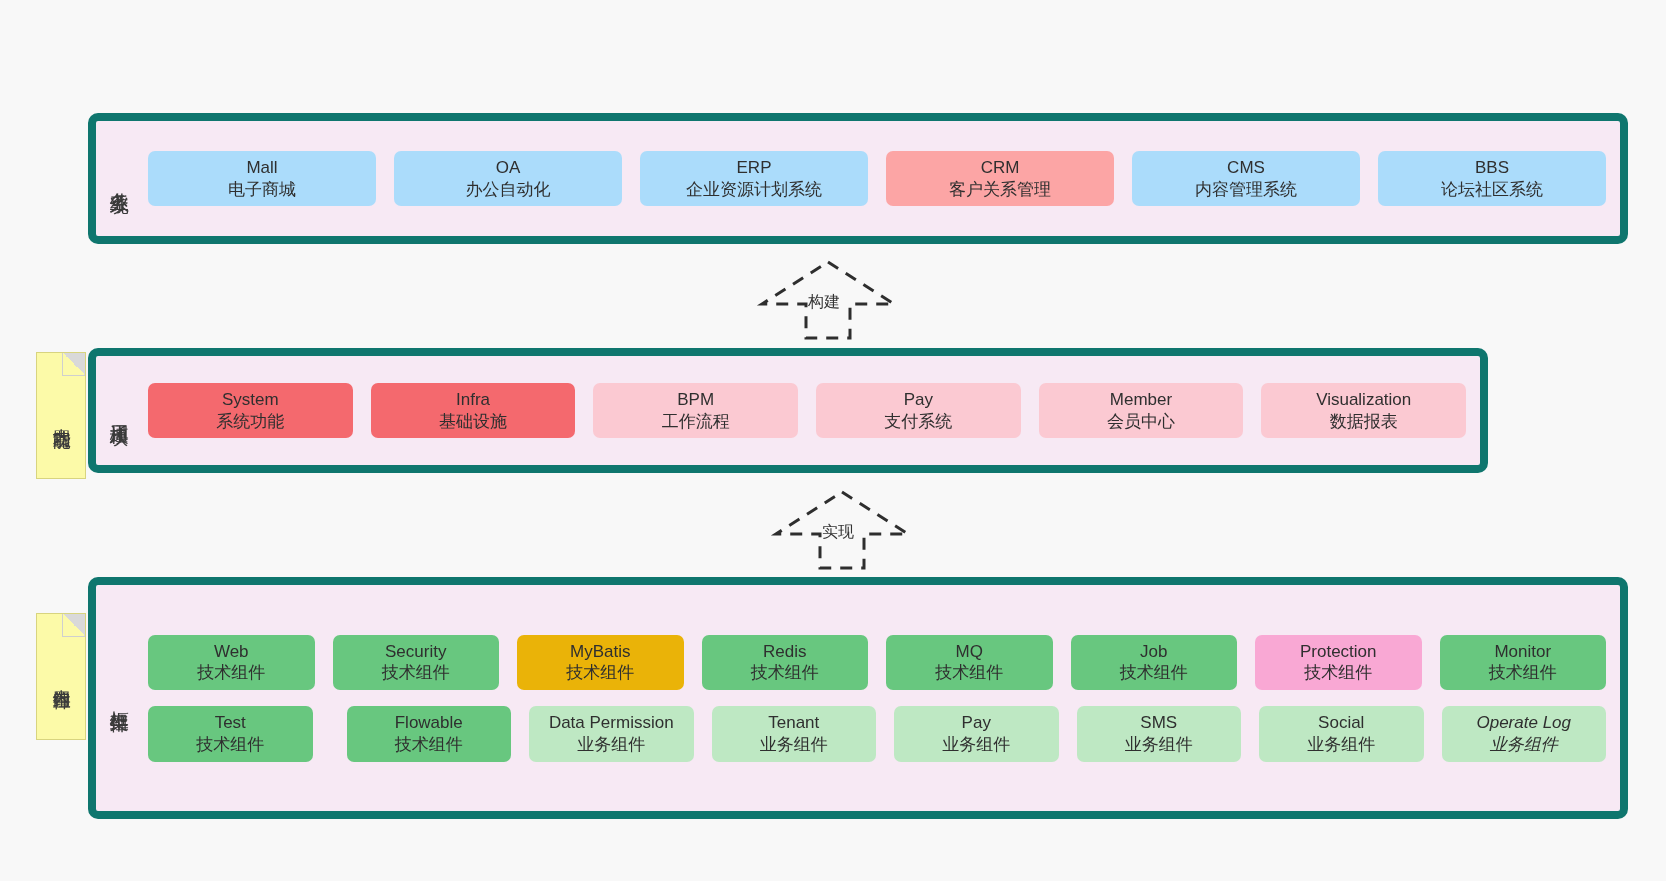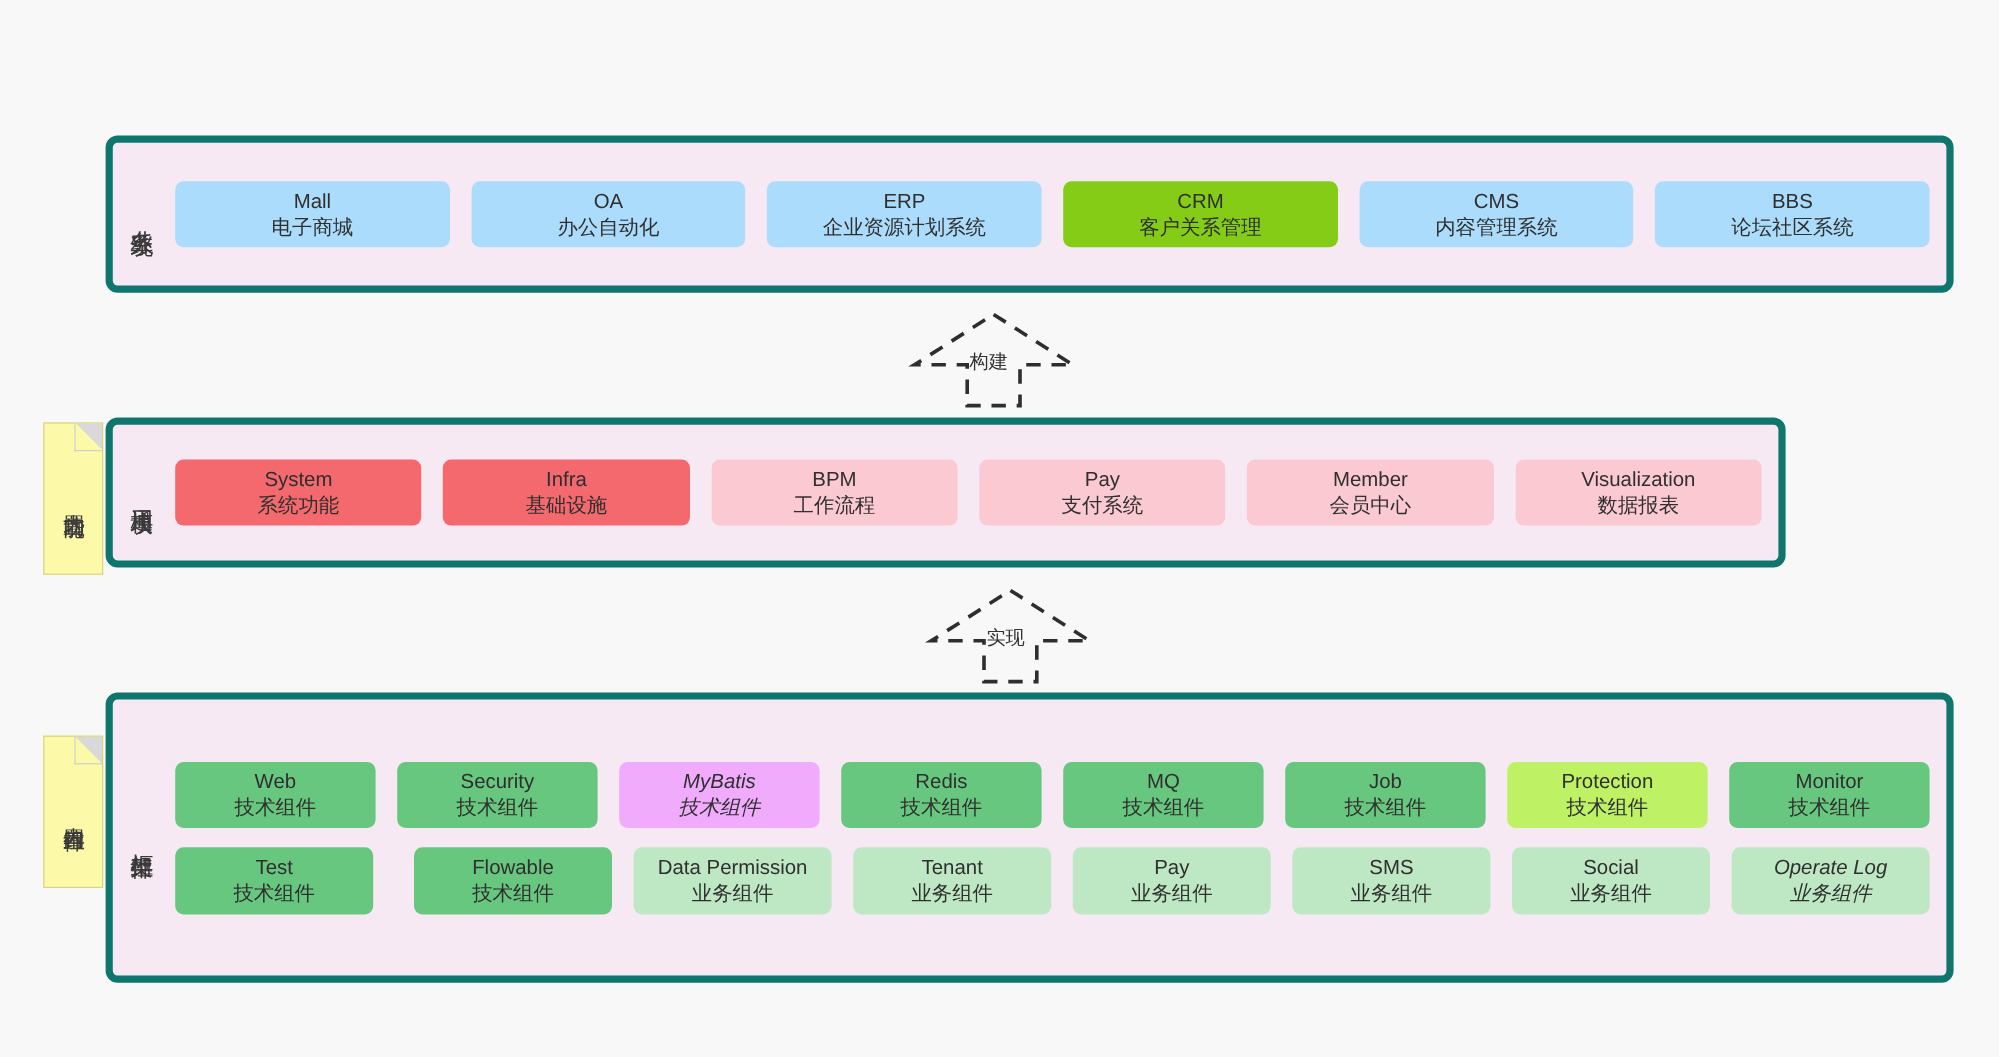--- a/index.html
+++ b/index.html
@@ -10,21 +10,21 @@
     color:#333333;
     overflow:hidden;
     position:relative;
   }
   .canvas{position:absolute;inset:0;}
 
   
   .layer{
     position:absolute;
     background:#F7E9F4;
-    border:6px solid #0f766e;
+    border:8px solid #0f766e;
     border-radius:10px;
     box-sizing:border-box;
     display:flex;
     align-items:stretch;
   }
   .layer-title{
     width:46px;
     flex:0 0 46px;
     display:flex;
     align-items:center;
@@ -124,21 +124,21 @@
           <span class="cn">电子商城</span>
         </div>
         <div class="cell" style="background:#ABDCFB;">
           <span class="en">OA</span>
           <span class="cn">办公自动化</span>
         </div>
         <div class="cell" style="background:#ABDCFB;">
           <span class="en">ERP</span>
           <span class="cn">企业资源计划系统</span>
         </div>
-        <div class="cell" style="background:#84cc16;">
+        <div class="cell" style="background:#fca5a5;">
           <span class="en">CRM</span>
           <span class="cn">客户关系管理</span>
         </div>
         <div class="cell" style="background:#ABDCFB;">
           <span class="en">CMS</span>
           <span class="cn">内容管理系统</span>
         </div>
         <div class="cell" style="background:#ABDCFB;">
           <span class="en">BBS</span>
           <span class="cn">论坛社区系统</span>
@@ -207,37 +207,37 @@
 
       <div class="row">
         <div class="cell" style="background:#68C77F;">
           <span class="en">Web</span>
           <span class="cn">技术组件</span>
         </div>
         <div class="cell" style="background:#68C77F;">
           <span class="en">Security</span>
           <span class="cn">技术组件</span>
         </div>
-        <div class="cell" style="background:#f0abfc;font-style:italic;">
+        <div class="cell" style="background:#eab308;">
           <span class="en">MyBatis</span>
           <span class="cn">技术组件</span>
         </div>
         <div class="cell" style="background:#68C77F;">
           <span class="en">Redis</span>
           <span class="cn">技术组件</span>
         </div>
         <div class="cell" style="background:#68C77F;">
           <span class="en">MQ</span>
           <span class="cn">技术组件</span>
         </div>
         <div class="cell" style="background:#68C77F;">
           <span class="en">Job</span>
           <span class="cn">技术组件</span>
         </div>
-        <div class="cell" style="background:#bef264;">
+        <div class="cell" style="background:#f9a8d4;">
           <span class="en">Protection</span>
           <span class="cn">技术组件</span>
         </div>
         <div class="cell" style="background:#68C77F;">
           <span class="en">Monitor</span>
           <span class="cn">技术组件</span>
         </div>
       </div>
 
       <div class="row">

